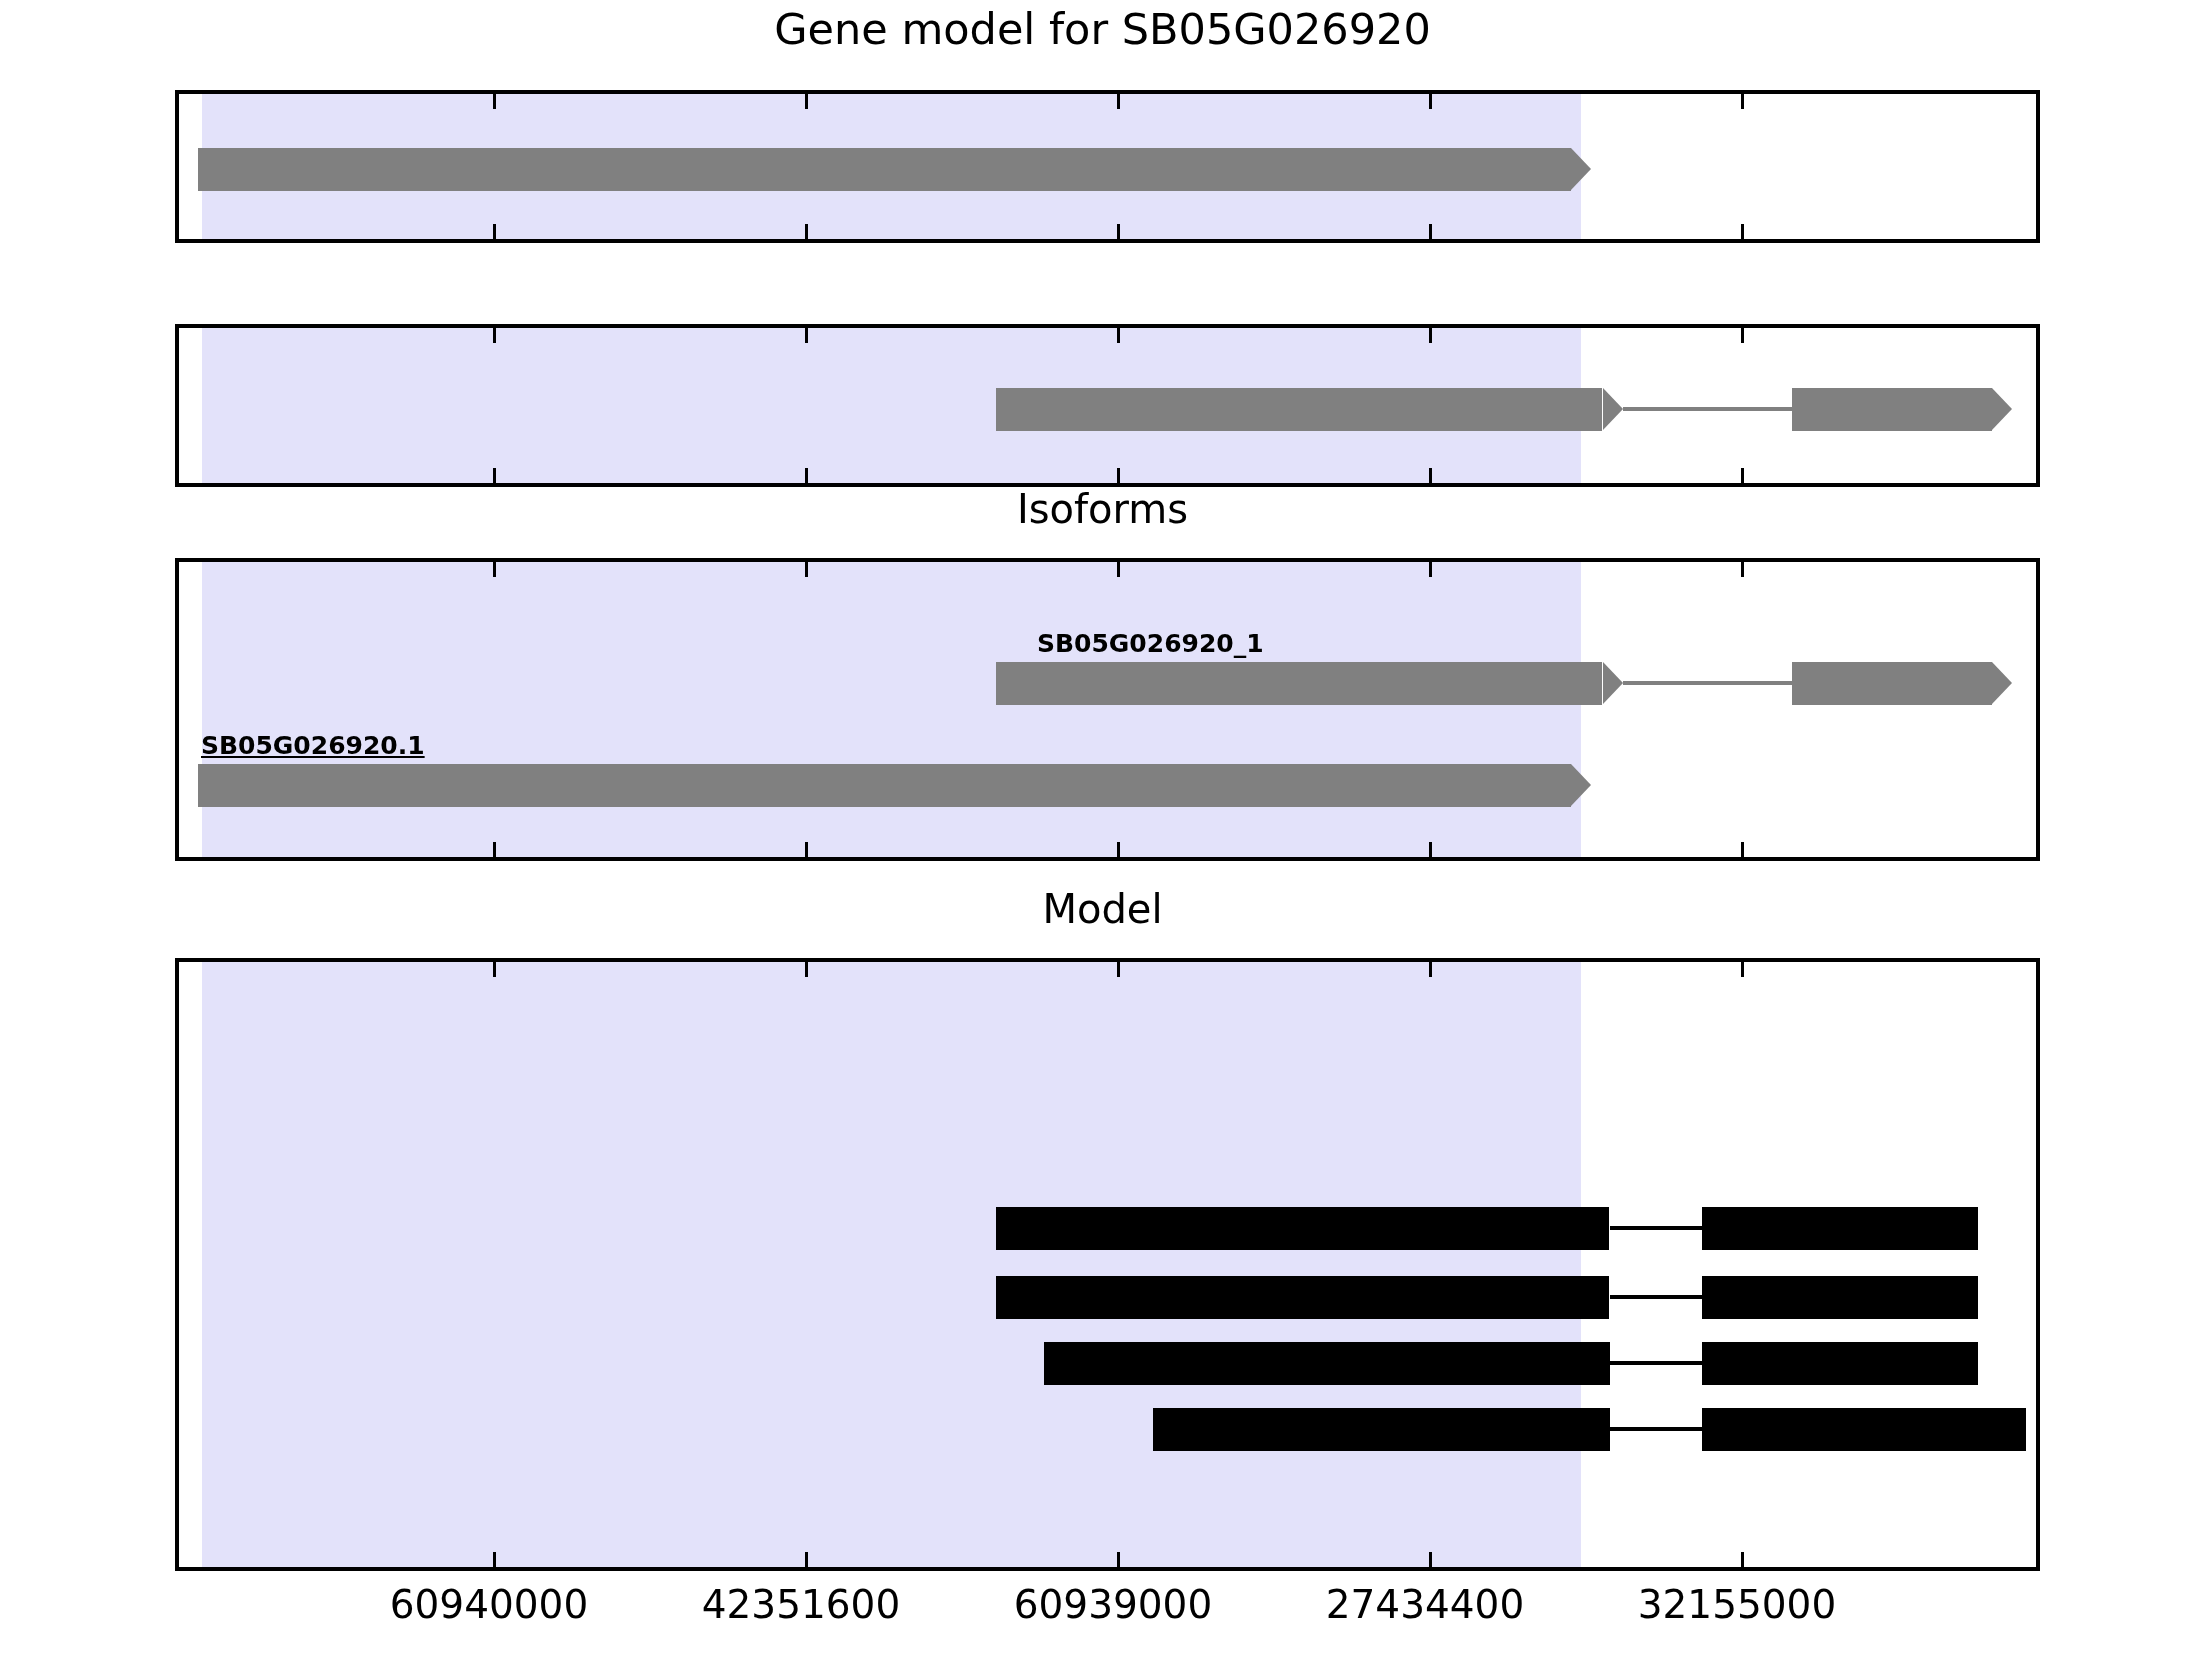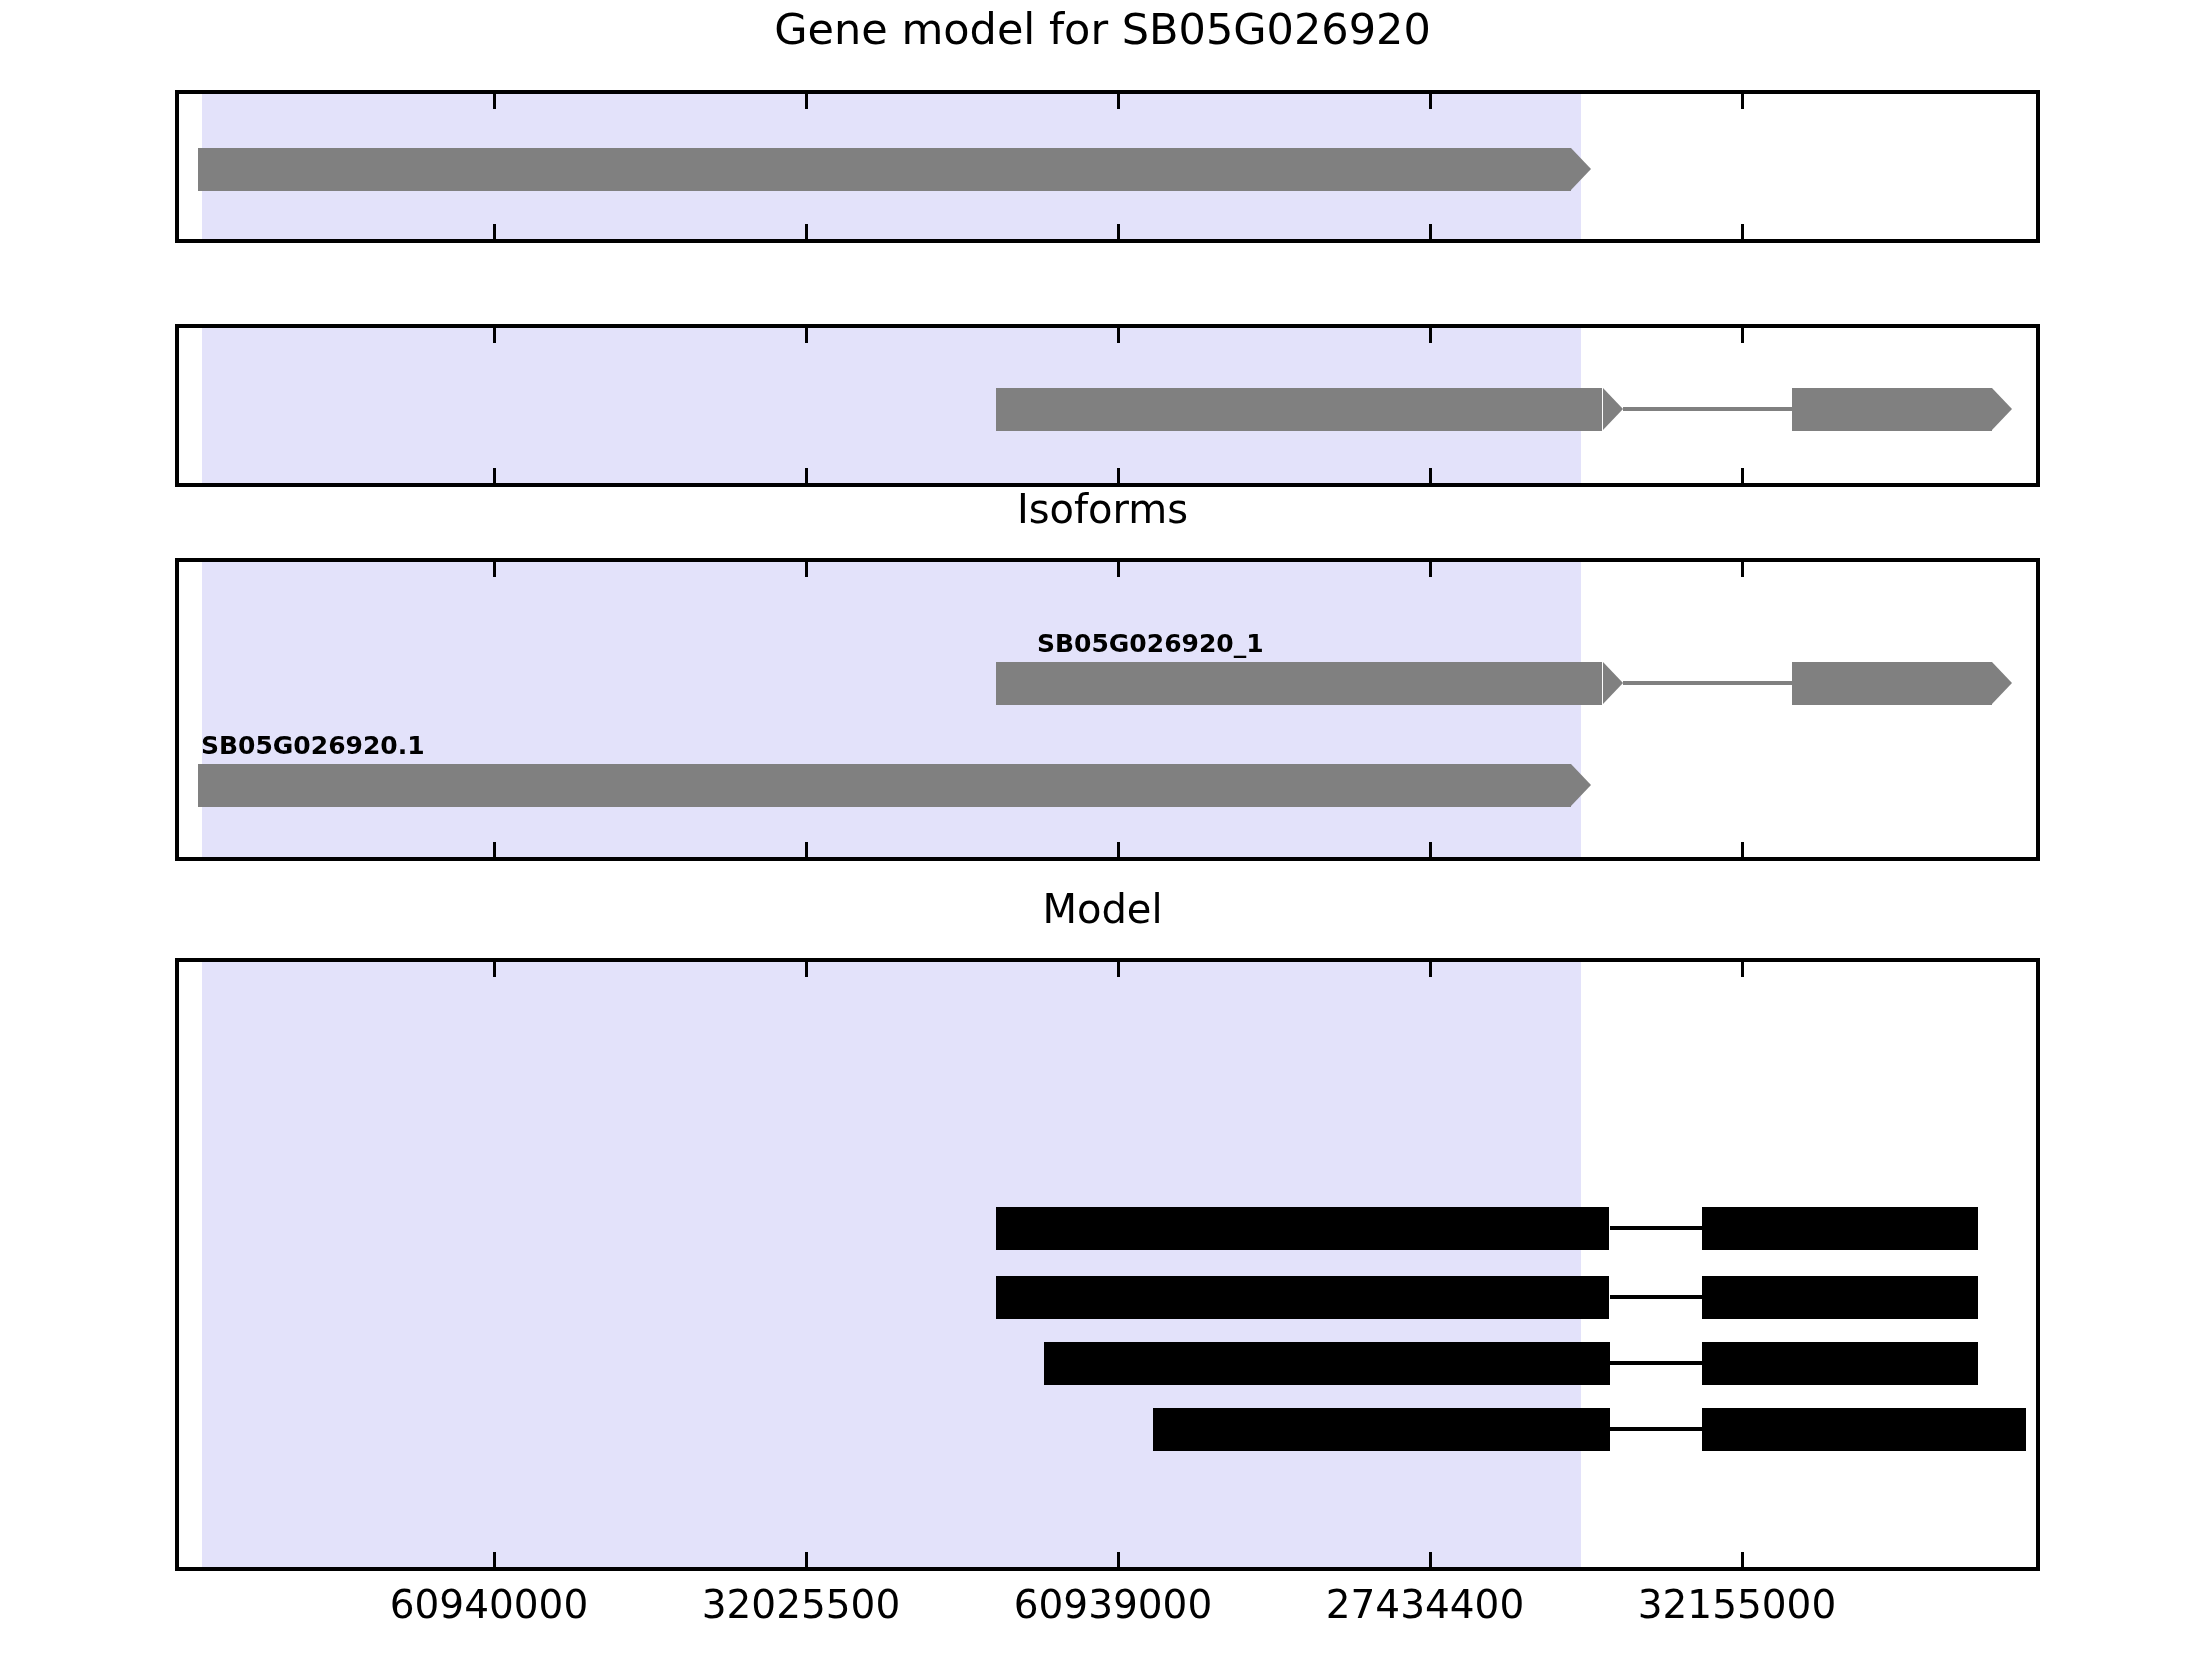--- a/index.html
+++ b/index.html
@@ -180,21 +180,21 @@
       <div class="intron intron-gray" style="left:1444px; width:169px;"></div>
       <div class="exon exon-gray" style="left:1613px; width:200px;"></div>
       <div class="arrow-tip arrow-gray" style="left:1813px;"></div>
     </div>
     <div class="feature-label" style="left:858px; top:69px;">SB05G026920_1</div>
 
     <div class="feature" style="left:0px; top:202px; width:1447px;">
       <div class="exon exon-gray" style="left:18.6px; width:1373px;"></div>
       <div class="arrow-tip arrow-gray" style="left:1392px;"></div>
     </div>
-    <div class="feature-label" style="left:22px; top:171px;">SB05G026920.1</div>
+    <div class="feature-label" style="left:22px; top:171px;text-decoration:underline;">SB05G026920.1</div>
   </div>
 
   <div class="panel-title title-sub" style="top:889px;">Model</div>
 
   <div class="panel" style="left:175px; top:958px; width:1865px; height:613px;">
     <div class="shade" style="left:23px; width:1379px;"></div>
     <div class="tick tick-top" style="left:314px;"></div>
     <div class="tick tick-bottom" style="left:314px;"></div>
     <div class="tick tick-top" style="left:626px;"></div>
     <div class="tick tick-bottom" style="left:626px;"></div>
@@ -224,19 +224,19 @@
     </div>
 
     <div class="feature" style="left:0px; top:446px; width:1861px;">
       <div class="exon exon-black" style="left:974px; width:457px;"></div>
       <div class="intron intron-black" style="left:1431px; width:92px;"></div>
       <div class="exon exon-black" style="left:1523px; width:324px;"></div>
     </div>
   </div>
 
   <div class="xticklabel" style="left:489px; top:1585px;">60940000</div>
-  <div class="xticklabel" style="left:801px; top:1585px;">32025500</div>
+  <div class="xticklabel" style="left:801px; top:1585px;">42351600</div>
   <div class="xticklabel" style="left:1113px; top:1585px;">60939000</div>
   <div class="xticklabel" style="left:1425px; top:1585px;">27434400</div>
   <div class="xticklabel" style="left:1737px; top:1585px;">32155000</div>
 
 </div>
 
 
 </body></html>

